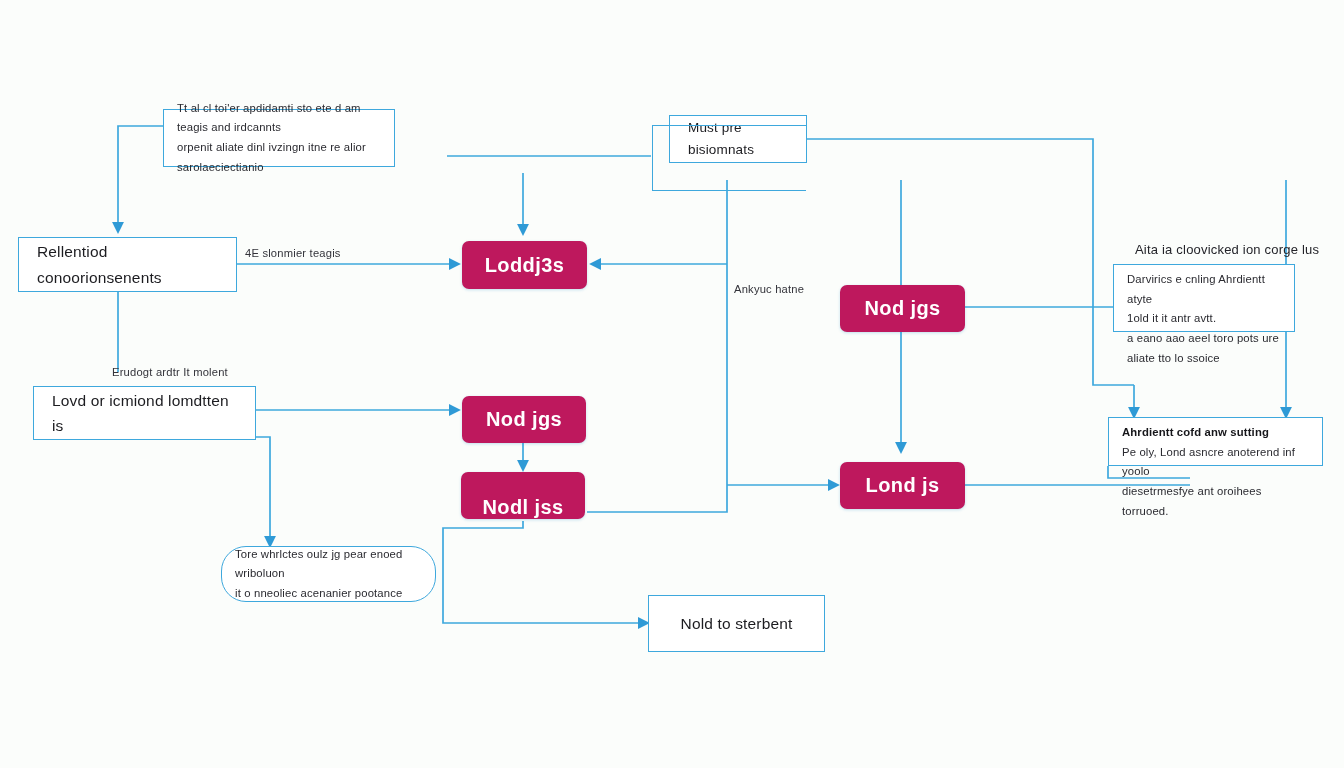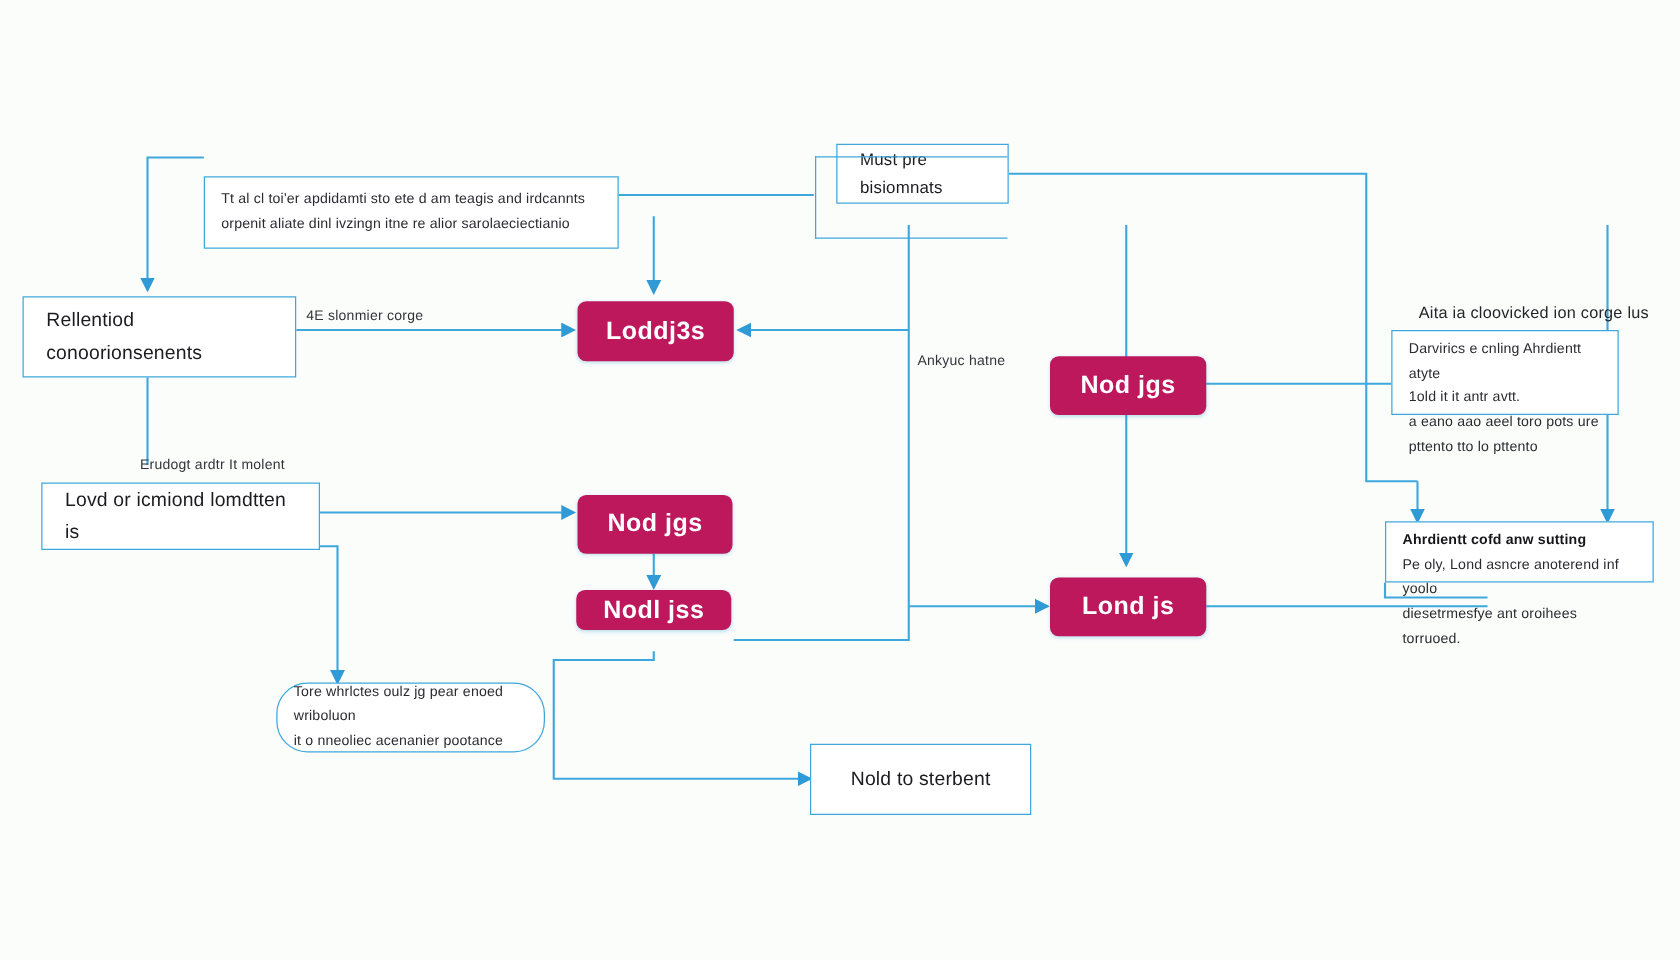--- a/index.html
+++ b/index.html
@@ -146,32 +146,32 @@
 
       <path d="M 965 485 L 1190 485"></path>
 
       <path d="M 1108 466 L 1108 478 L 1190 478"></path>
 
       <path d="M 727 485 L 838 485" marker-end="url(#arrow)"></path>
 
     </g>
   </svg>
 
-  <div class="node nbox small" style="left:163px; top:109px; width:332px; height:58px;margin-top:32px;">
+  <div class="node nbox small" style="left:163px; top:109px; width:232px; height:58px;">
     <div class="txt">
       <div>Tt al cl toi'er apdidamti sto ete d am teagis and irdcannts</div>
       <div>orpenit aliate dinl ivzingn itne re alior sarolaeciectianio</div>
     </div>
   </div>
 
   <div class="node nbox ghost" style="left:669px; top:115px; width:138px; height:48px;">
     <div class="txt">Must pre bisiomnats</div>
   </div>
 
-  <div class="node nbox big" style="left:18px; top:237px; width:219px; height:65px;">
+  <div class="node nbox big" style="left:18px; top:237px; width:219px; height:55px;">
     <div class="txt">Rellentiod conoorionsenents</div>
   </div>
 
   <div class="node nbox big" style="left:33px; top:386px; width:223px; height:54px;">
     <div class="txt">Lovd or icmiond lomdtten is</div>
   </div>
 
   <div class="node nbox small" style="left:221px; top:546px; width:215px; height:56px;border-radius:25px;">
     <div class="txt">
       <div>Tore whrlctes oulz jg pear enoed wriboluon</div>
@@ -181,21 +181,21 @@
 
   <div class="node nbox big" style="left:648px; top:595px; width:177px; height:57px;">
     <div class="txt" style="text-align:center; padding:0 10px;">Nold to sterbent</div>
   </div>
 
   <div class="node nbox small" style="left:1113px; top:264px; width:182px; height:68px; align-items:flex-start;">
     <div class="txt" style="padding-top:5px;">
       <div>Darvirics e cnling Ahrdientt atyte</div>
       <div>1old  it it antr avtt.</div>
       <div>a eano aao aeel toro pots ure</div>
-      <div>pttento tto lo pttento</div>
+      <div>aliate tto lo ssoice</div>
     </div>
   </div>
 
   <div class="node nbox small" style="left:1108px; top:417px; width:215px; height:49px; align-items:flex-start;">
     <div class="txt" style="padding-top:5px;">
       <div class="heading-line">Ahrdientt cofd anw sutting</div>
       <div>Pe oly, Lond asncre anoterend inf yoolo</div>
       <div>diesetrmesfye ant oroihees torruoed.</div>
     </div>
   </div>
@@ -205,29 +205,29 @@
   </div>
 
   <div class="node nblue" style="left:462px; top:396px; width:124px; height:47px;">
     <div class="txt">Nod jgs</div>
   </div>
 
   <div class="node nblue" style="left:840px; top:285px; width:125px; height:47px;">
     <div class="txt">Nod jgs</div>
   </div>
 
-  <div class="node nblue" style="left:461px; top:472px; width:124px; height:32px;">
+  <div class="node nblue" style="left:461px; top:472px; width:124px; height:47px;align-items:flex-end;">
     <div class="txt">Nodl jss</div>
   </div>
 
   <div class="node nblue" style="left:840px; top:462px; width:125px; height:47px;">
     <div class="txt">Lond js</div>
   </div>
 
-  <div class="label" style="left:245px; top:247px;">4E slonmier corge</div>
+  <div class="label" style="left:245px; top:247px;">4E slonmier teagis</div>
 
   <div class="label" style="left:112px; top:366px;">Erudogt ardtr It molent</div>
 
   <div class="label" style="left:734px; top:283px;">Ankyuc hatne</div>
 
   <div class="label cap" style="left:1135px; top:242px;">Aita ia cloovicked ion corge lus</div>
 
 </div>
 
 </body></html>

